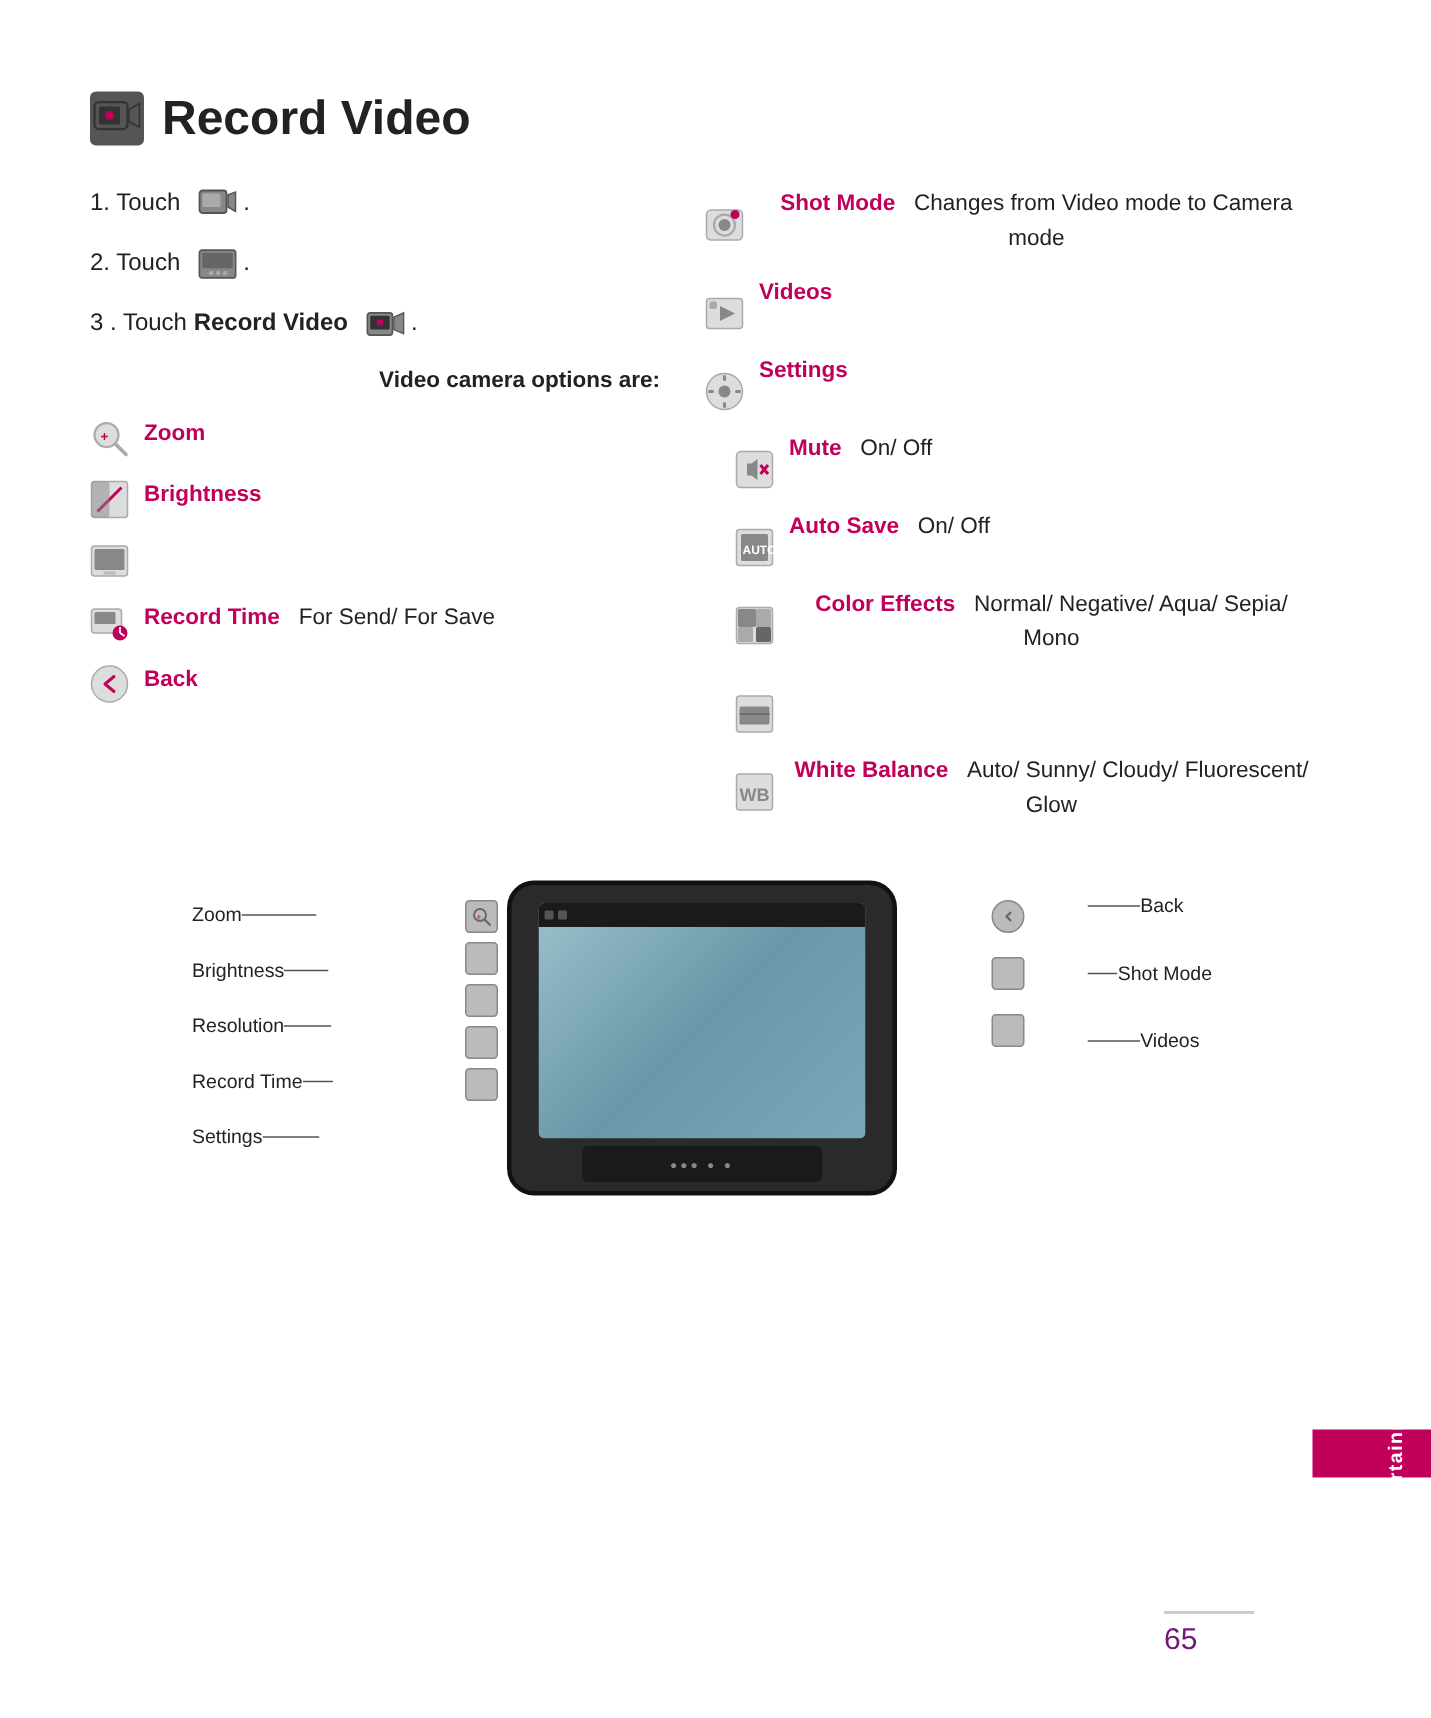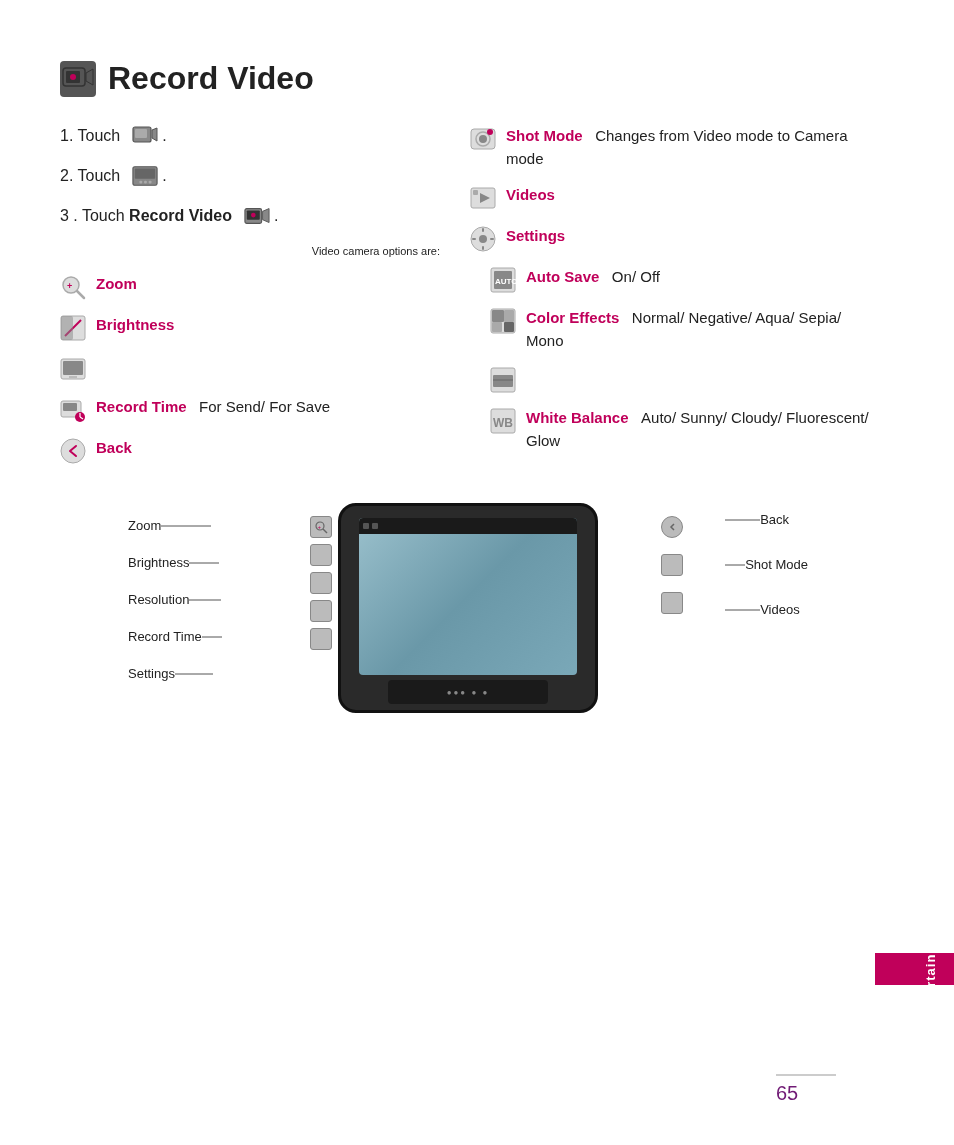--- a/index.html
+++ b/index.html
@@ -87,20 +87,21 @@
     }
 
     .col-left {
       width: 380px;
       flex-shrink: 0;
       text-align: right;
     }
 
     .col-right {
       flex: 1;
+      text-align: center;
     }
 
     
     .step-line {
       display: flex;
       align-items: center;
       margin-bottom: 18px;
       font-size: 16px;
     }
 
@@ -112,23 +113,24 @@
       width: 26px;
       height: 22px;
       display: inline-flex;
       align-items: center;
       justify-content: center;
       margin: 0 4px;
       flex-shrink: 0;
     }
 
     .options-header {
-      font-size: 11px;
+      font-size: 15px;
       margin-bottom: 16px;
       margin-top: 4px;
+      font-weight: bold;
     }
 
     
     .option-item {
       display: flex;
       align-items: flex-start;
       margin-bottom: 14px;
     }
 
     .option-icon {
@@ -159,21 +161,21 @@
       display: flex;
       align-items: flex-start;
       margin-bottom: 14px;
     }
 
     .right-option-icon {
       width: 26px;
       height: 26px;
       flex-shrink: 0;
       margin-right: 10px;
-      margin-top: 1px;
+      margin-top: 12px;
     }
 
     
     .sub-options {
       padding-left: 20px;
     }
 
   </style>
 </head>
 <body>
@@ -344,20 +346,34 @@
               <rect x="20" y="12" width="4" height="2" rx="1" fill="#888"></rect>
             </svg>
           </div>
           <div class="option-text">
             <span class="option-label">Settings</span>
           </div>
         </div>
 
         <div class="sub-options">
 
+          <div class="right-option-item">
+            <div class="right-option-icon">
+              <svg width="26" height="26" viewBox="0 0 26 26">
+                <rect x="1" y="1" width="24" height="24" rx="3" fill="#ddd" stroke="#aaa" stroke-width="1"></rect>
+                <path d="M8 9 L8 17 L11 17 L15 20 L15 6 L11 9 Z" fill="#888"></path>
+                <line x1="17" y1="10" x2="22" y2="16" stroke="#c0005a" stroke-width="2"></line>
+                <line x1="22" y1="10" x2="17" y2="16" stroke="#c0005a" stroke-width="2"></line>
+              </svg>
+            </div>
+            <div class="option-text">
+              <span class="option-label">Mute</span>
+              <span class="option-desc">&nbsp;&nbsp;On/ Off</span>
+            </div>
+          </div>
 
           <div class="right-option-item">
             <div class="right-option-icon">
               <svg width="26" height="26" viewBox="0 0 26 26">
                 <rect x="1" y="1" width="24" height="24" rx="2" fill="#ddd" stroke="#aaa" stroke-width="1"></rect>
                 <rect x="4" y="4" width="18" height="18" rx="1" fill="#888"></rect>
                 <text x="5" y="17" font-size="8" fill="white" font-weight="bold">AUTO</text>
               </svg>
             </div>
             <div class="option-text">

